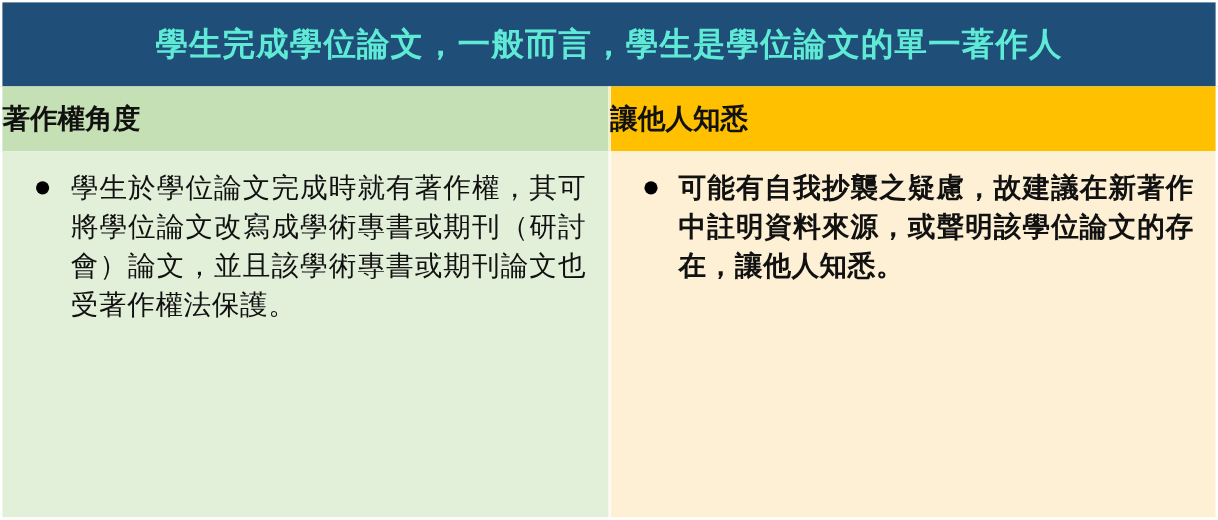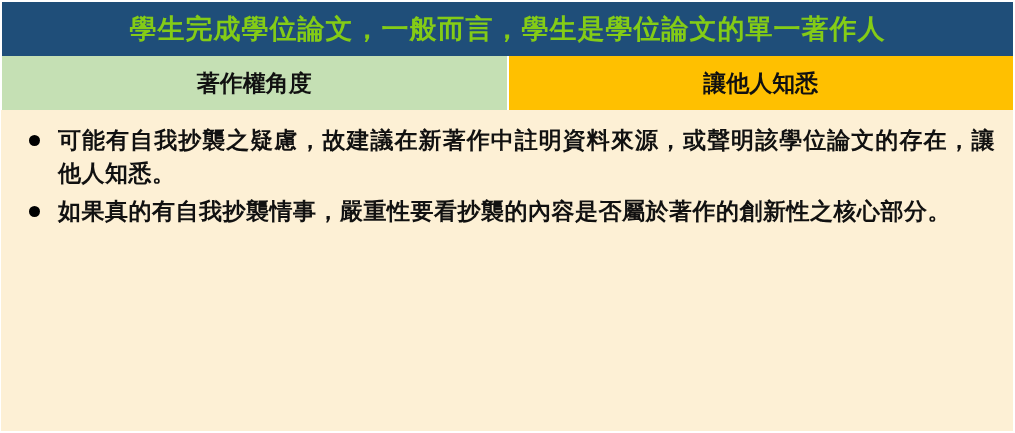--- a/index.html
+++ b/index.html
@@ -19,22 +19,22 @@
     width: 1015px;
     height: 433px;
     box-sizing: border-box;
     display: flex;
     flex-direction: column;
   }
 
   
   .title-row {
     background: #1f4e79;
-    color: #84cc16;
-    height: 56px;
+    color: #5eead4;
+    height: 72px;
     display: flex;
     align-items: center;
     justify-content: center;
     box-sizing: border-box;
     border: 2px solid #ffffff;
     border-bottom: none;
   }
   .title-text {
     font-size: 27px;
     font-weight: bold;
@@ -45,21 +45,21 @@
 
   
   .header-row {
     display: flex;
     height: 54px;
   }
   .header-cell {
     flex: 1 1 50%;
     display: flex;
     align-items: center;
-    justify-content: center;
+    justify-content: flex-start;
     box-sizing: border-box;
     border: 2px solid #ffffff;
     border-top: none;
     border-bottom: none;
     font-size: 23px;
     font-weight: bold;
     color: #111111;
   }
   .header-cell.left {
     background: #c5e0b4;
@@ -137,28 +137,32 @@
     <div class="header-cell left">
       <span>著作權角度</span>
     </div>
     <div class="header-cell right">
       <span>讓他人知悉</span>
     </div>
   </div>
 
   <div class="body-row">
 
+    <div class="body-cell left">
+      <ul class="bullets">
+        <li>
+          <span class="bullet-dot"></span>
+          <span class="bullet-text">學生於學位論文完成時就有著作權，其可將學位論文改寫成學術專書或期刊（研討會）論文，並且該學術專書或期刊論文也受著作權法保護。</span>
+        </li>
+      </ul>
+    </div>
 
     <div class="body-cell right">
       <ul class="bullets">
         <li>
           <span class="bullet-dot"></span>
           <span class="bullet-text">可能有自我抄襲之疑慮，故建議在新著作中註明資料來源，或聲明該學位論文的存在，讓他人知悉。</span>
-        </li>
-        <li>
-          <span class="bullet-dot"></span>
-          <span class="bullet-text">如果真的有自我抄襲情事，嚴重性要看抄襲的內容是否屬於著作的創新性之核心部分。</span>
         </li>
       </ul>
     </div>
 
   </div>
 </div>
 
 </body></html>

